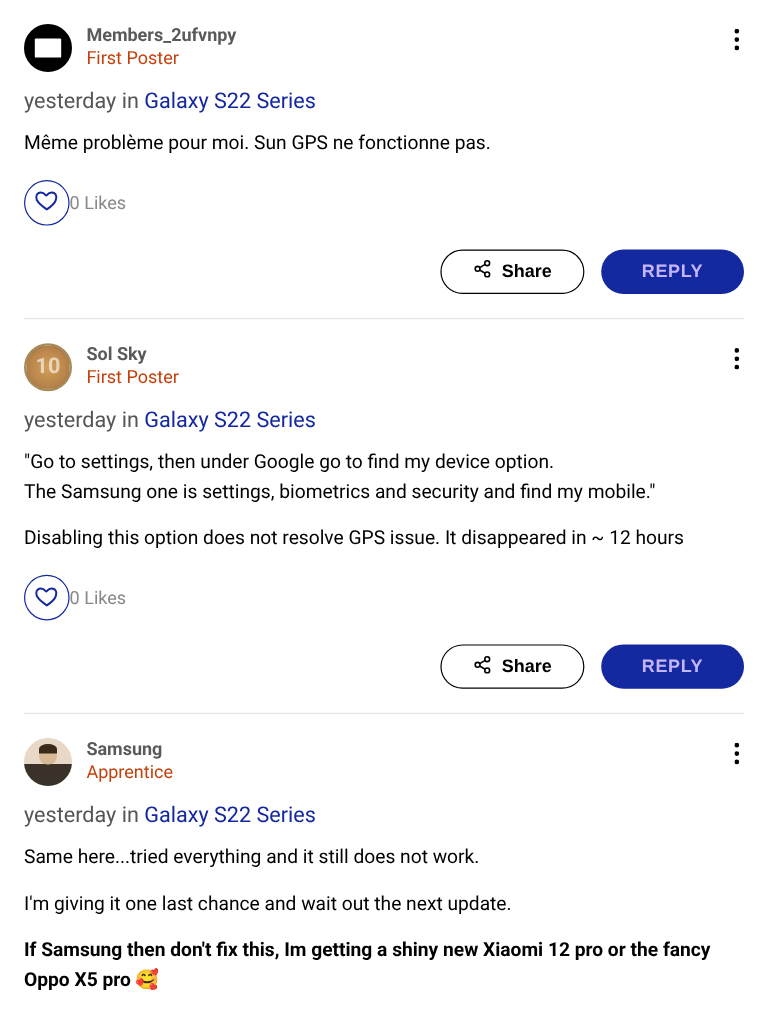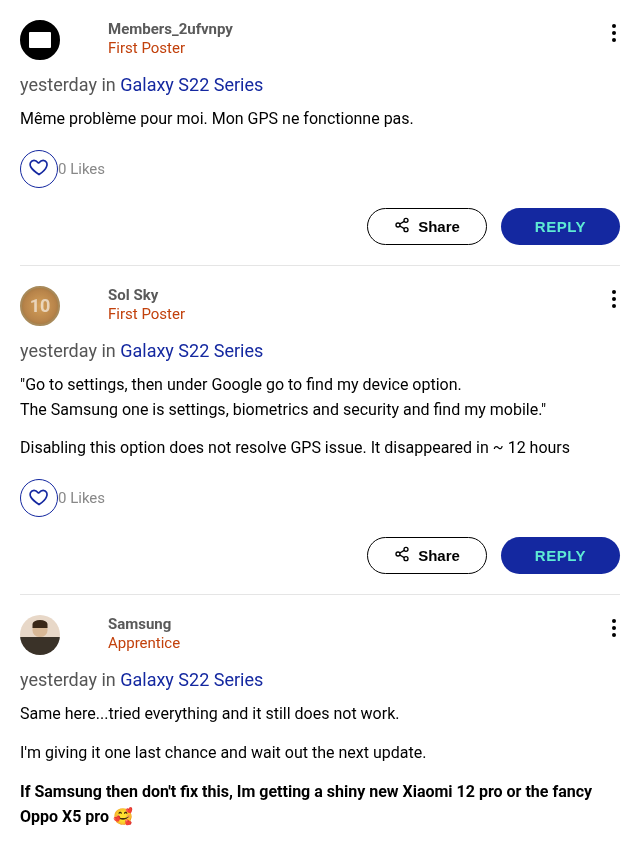--- a/index.html
+++ b/index.html
@@ -68,21 +68,21 @@
     content: "";
     position: absolute;
     top: 5px;
     left: 50%;
     transform: translateX(-50%);
     width: 15px;
     height: 8px;
     background: #3a2818;
     border-radius: 50% 50% 0 0;
   }
-  .user-info { flex: 1; margin-left: 36px; }
+  .user-info { flex: 1; }
   .username {
     font-weight: 700;
     font-size: 15px;
     color: #5a5a5a;
   }
   .userrank {
     font-size: 15px;
     color: #c2410c;
     margin-top: 1px;
   }
@@ -140,21 +140,21 @@
     padding: 4px 26px;
     font-size: 15px;
     font-weight: 700;
     display: flex;
     align-items: center;
     gap: 8px;
     cursor: pointer;
   }
   .reply-btn {
     background: #1428a0;
-    color: #5eead4;
+    color: #c4b5fd;
     border: none;
     border-radius: 20px;
     padding: 10px 34px;
     font-size: 15px;
     font-weight: 700;
     letter-spacing: 0.5px;
     cursor: pointer;
   }
 </style>
 </head>
@@ -173,21 +173,21 @@
         <div class="kebab">
           <svg width="4" height="18" viewBox="0 0 4 18">
             <circle cx="2" cy="2" r="2" fill="currentColor"></circle>
             <circle cx="2" cy="9" r="2" fill="currentColor"></circle>
             <circle cx="2" cy="16" r="2" fill="currentColor"></circle>
           </svg>
         </div>
       </div>
       <div class="meta"><span class="meta-time">yesterday</span> <span class="meta-in">in</span>   <span class="meta-link">Galaxy S22 Series</span></div>
       <div class="content">
-        <p style="white-space: pre-line;">Même problème pour moi. Mon GPS ne fonctionne pas.</p>
+        <p style="white-space: pre-line;">Même problème pour moi. Sun GPS ne fonctionne pas.</p>
       </div>
       <div class="likes-row">
         <button class="like-btn">
           <span><svg width="20" height="20" viewBox="0 0 24 24" fill="none" stroke="currentColor" stroke-width="2">
               <path d="M12 21s-7.5-4.9-10-9.3C.4 8 2.2 4 6 4c2.2 0 3.7 1.3 4.9 2.8.3.4.8.4 1.1 0C13.2 5.3 14.8 4 17 4c3.8 0 5.6 4 4 7.7C19.5 16.1 12 21 12 21z"></path>
             </svg></span>
         </button>
         <span class="like-count">0 Likes</span>
       </div>
       <div class="actions">

